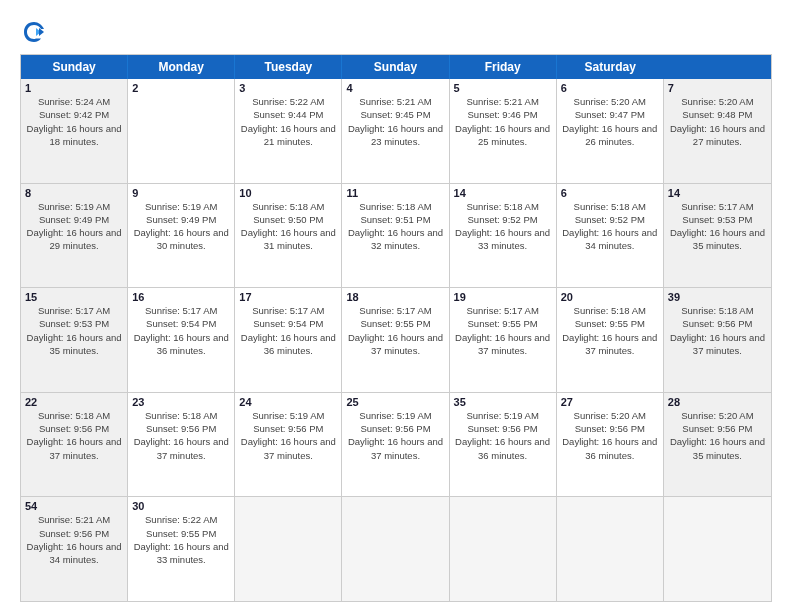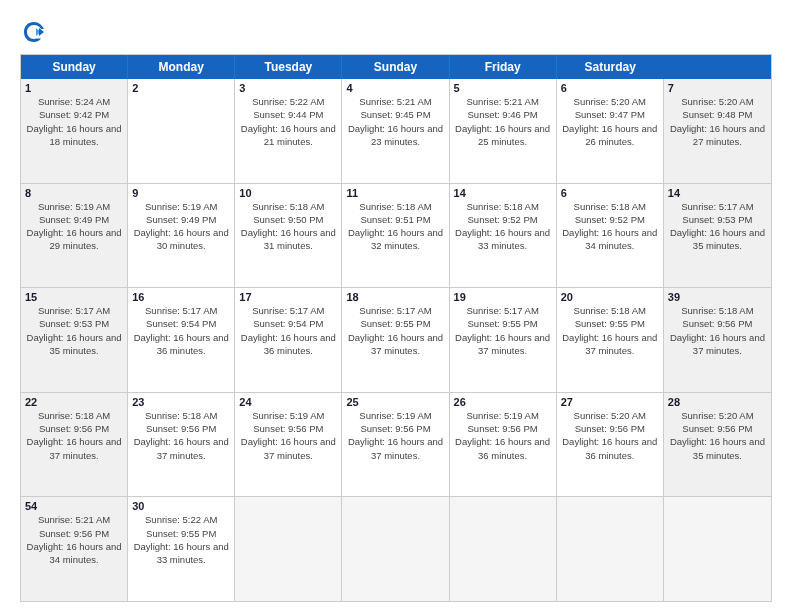--- a/index.html
+++ b/index.html
@@ -238,21 +238,21 @@
           </div>
           <div class="cal-cell">
             <span class="day-num">24</span>
             <div class="day-detail">Sunrise: 5:19 AM<br>Sunset: 9:56 PM<br>Daylight: 16 hours and 37 minutes.</div>
           </div>
           <div class="cal-cell">
             <span class="day-num">25</span>
             <div class="day-detail">Sunrise: 5:19 AM<br>Sunset: 9:56 PM<br>Daylight: 16 hours and 37 minutes.</div>
           </div>
           <div class="cal-cell">
-            <span class="day-num">26</span>
+            <span class="day-num">35</span>
             <div class="day-detail">Sunrise: 5:19 AM<br>Sunset: 9:56 PM<br>Daylight: 16 hours and 36 minutes.</div>
           </div>
           <div class="cal-cell">
             <span class="day-num">27</span>
             <div class="day-detail">Sunrise: 5:20 AM<br>Sunset: 9:56 PM<br>Daylight: 16 hours and 36 minutes.</div>
           </div>
           <div class="cal-cell shaded">
             <span class="day-num">28</span>
             <div class="day-detail">Sunrise: 5:20 AM<br>Sunset: 9:56 PM<br>Daylight: 16 hours and 35 minutes.</div>
           </div>

